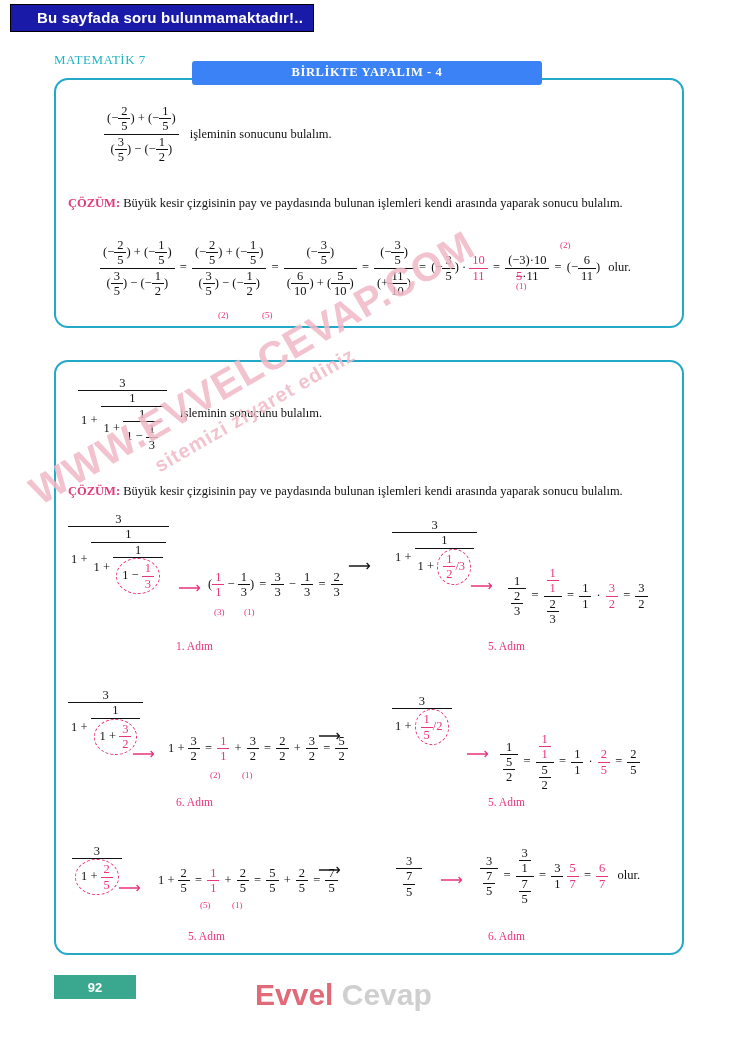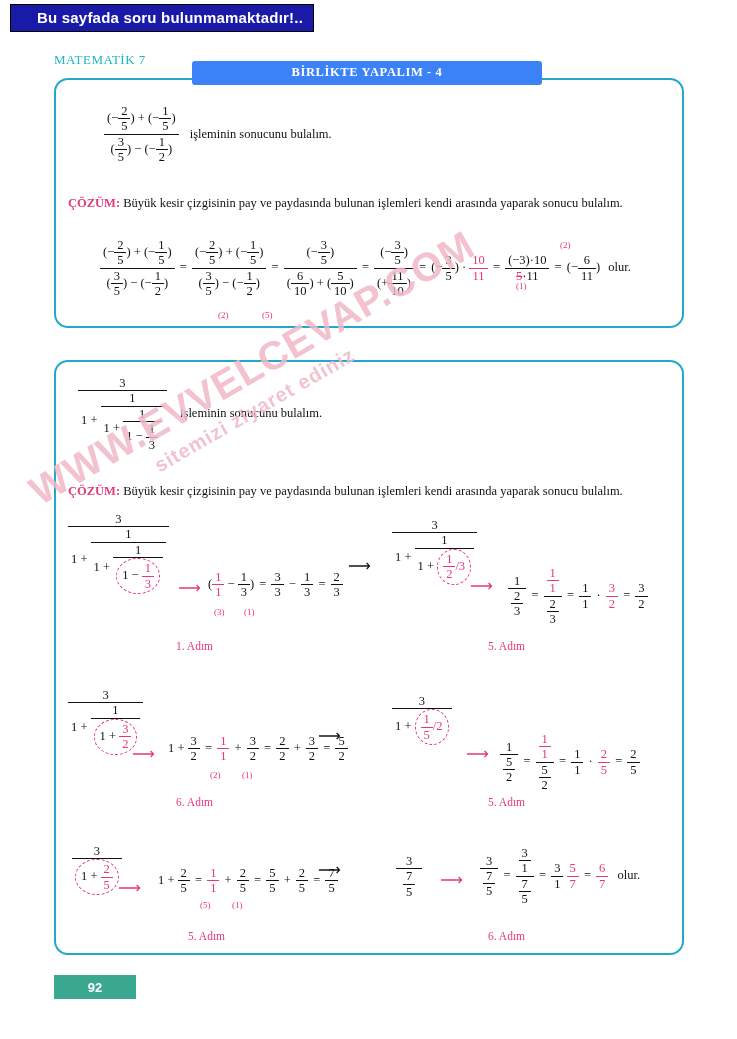--- a/index.html
+++ b/index.html
@@ -356,14 +356,18 @@
     <span style="padding-left:6px;">olur.</span>
   </div>
   <div class="step-label" style="position:absolute; left:488px; top:930px;">6. Adım</div>
 
   <div class="watermark">
     <span>WWW.EVVELCEVAP.COM</span>
     <span class="line2">sitemizi ziyaret ediniz</span>
   </div>
 
   <div class="page-num">92</div>
+  <div class="footer-logo">
+    <span class="a">Evvel</span>
+    <span class="b">Cevap</span>
+  </div>
 
 </div>
 
 </body></html>

